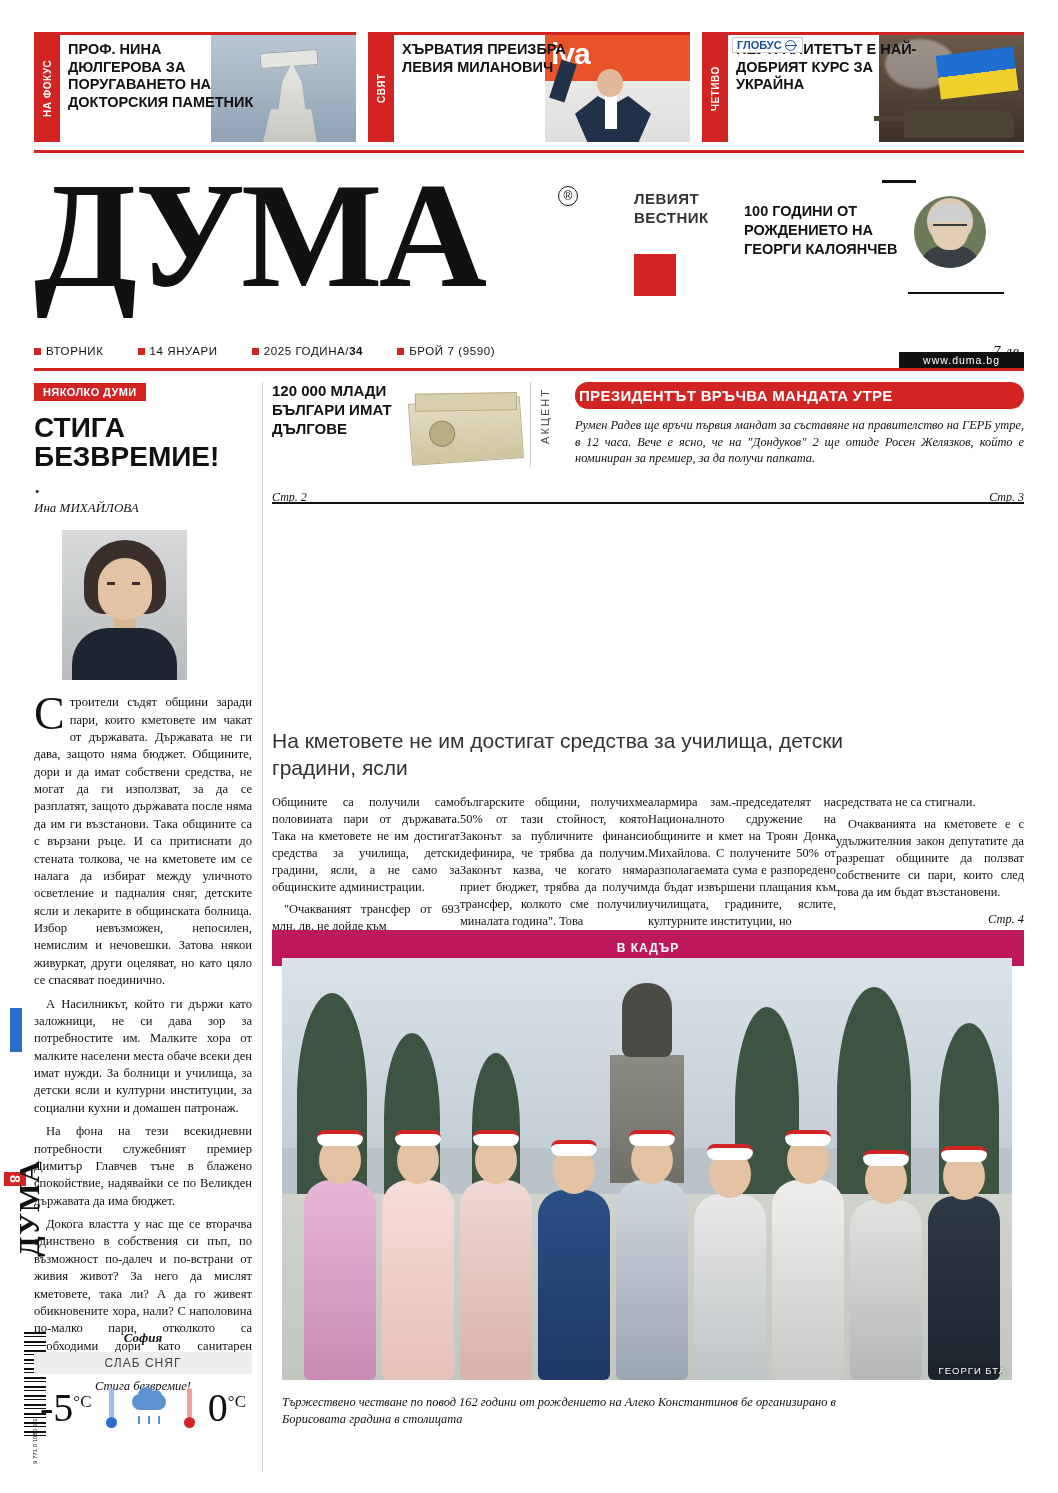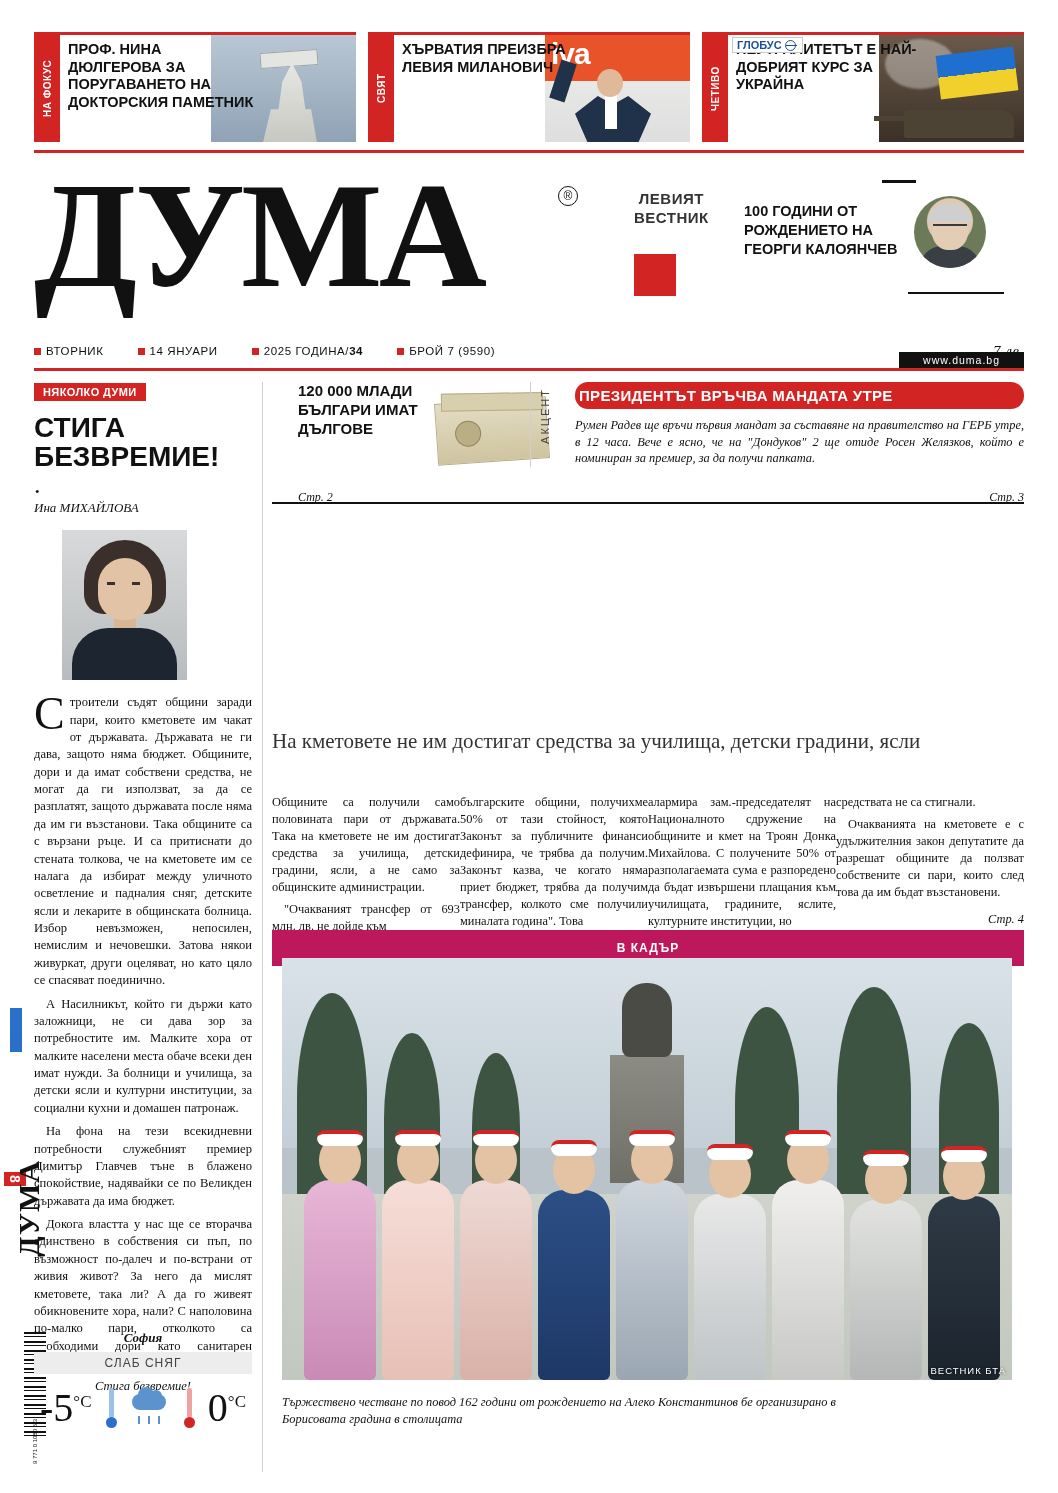--- a/index.html
+++ b/index.html
@@ -205,21 +205,21 @@
   .side-num {
     position:absolute; left:4px; top:1172px; background:#d32424; color:#fff;
     font-family:"Liberation Sans",sans-serif; font-weight:bold; font-size:14px;
     padding:3px 3px; writing-mode:vertical-rl;
   }
   .vrule { position:absolute; left:262px; top:382px; width:1px; height:1090px; background:#cfcfcf; }
   .blue-mark { position:absolute; left:10px; top:1008px; width:12px; height:44px; background:#2a6fc9; }
 
   
   .t2 { position:absolute; top:382px; }
-  .t2a { left:272px; width:250px;margin-left:26px; }
+  .t2a { left:272px; width:250px; }
   .t2a .title {
     font-family:"Liberation Sans",sans-serif; font-weight:bold; font-size:15px;
     line-height:1.25; color:#111; width:120px;
   }
   .t2a .money {
     position:absolute; right:0; top:18px; width:112px; height:62px;
     background:linear-gradient(#e3ddc5,#cfc49f); border:1px solid #b6ac87;
     transform:rotate(-4deg);
   }
   .t2a .money:before {
@@ -248,21 +248,21 @@
 
   
   .hl-rule { position:absolute; left:272px; top:502px; width:752px; height:2px; background:#111; }
   .headline {
     position:absolute; left:272px; top:512px; width:752px;
     font-family:"Liberation Serif",serif; font-weight:bold;
     font-size:64px; line-height:.96; letter-spacing:-1px; color:#111;
   }
   .subhead {
     position:absolute; left:272px; top:728px; width:660px;
-    font-family:Liberation Serif, serif; font-size:21px; line-height:1.28; color:#333;
+    font-family:Liberation Sans, sans-serif; font-size:21px; line-height:1.28; color:#333;
   }
 
   
   .art-cols {
     position:absolute; left:272px; top:794px; width:752px;
     display:flex; 
     font-size:12.4px; line-height:1.37; text-align:justify;
   }
   .art-cols .col { flex:1; }
   .art-cols p { margin:0 0 5px 0; text-indent:12px; }
@@ -355,21 +355,21 @@
   <div class="teaser-page" style="left:302px;">Стр. 6</div>
   <div class="teaser-page" style="left:630px;">Стр. 8</div>
   <div class="teaser-page" style="left:948px;">Стр. 10</div>
 
   <div class="red-rule" style="top:150px;"></div>
 
   <div class="masthead">
     <div class="logo">ДУМА</div>
     <div class="logo-r">®</div>
     <div class="logo-square"></div>
-    <div class="logo-sub" style="white-space:pre-line;text-align:center;">ЛЕВИЯТ
+    <div class="logo-sub" style="white-space:pre-line;">ЛЕВИЯТ
 ВЕСТНИК</div>
 
     <div class="anniv">
       <div class="line"></div>
       <div class="txt">100 ГОДИНИ ОТ РОЖДЕНИЕТО НА ГЕОРГИ КАЛОЯНЧЕВ</div>
       <div class="portrait">
         <div class="body"></div>
           <div class="face"></div>
           <div class="hair"></div>
           <div class="glasses"></div>
@@ -534,17 +534,17 @@
     <div class="kid" style="left:568px; background:linear-gradient(#e2e3e1,#b4b7b6); height:180px;">
         <div class="hairk"></div>
         <div class="head"></div>
         <div class="hat"></div>
       </div>
     <div class="kid" style="left:646px; background:linear-gradient(#2e3a46,#1c242d); height:184px;">
         <div class="hairk"></div>
         <div class="head"></div>
         <div class="hat"></div>
       </div>
-    <div class="credit">ВЕСТНИК БТА</div>
+    <div class="credit">ГЕОРГИ БТА</div>
   </div>
   <div class="caption">Тържествено честване по повод 162 години от рождението на Алеко Константинов бе организирано в Борисовата градина в столицата</div>
 
 </div>
 
 </body></html>

